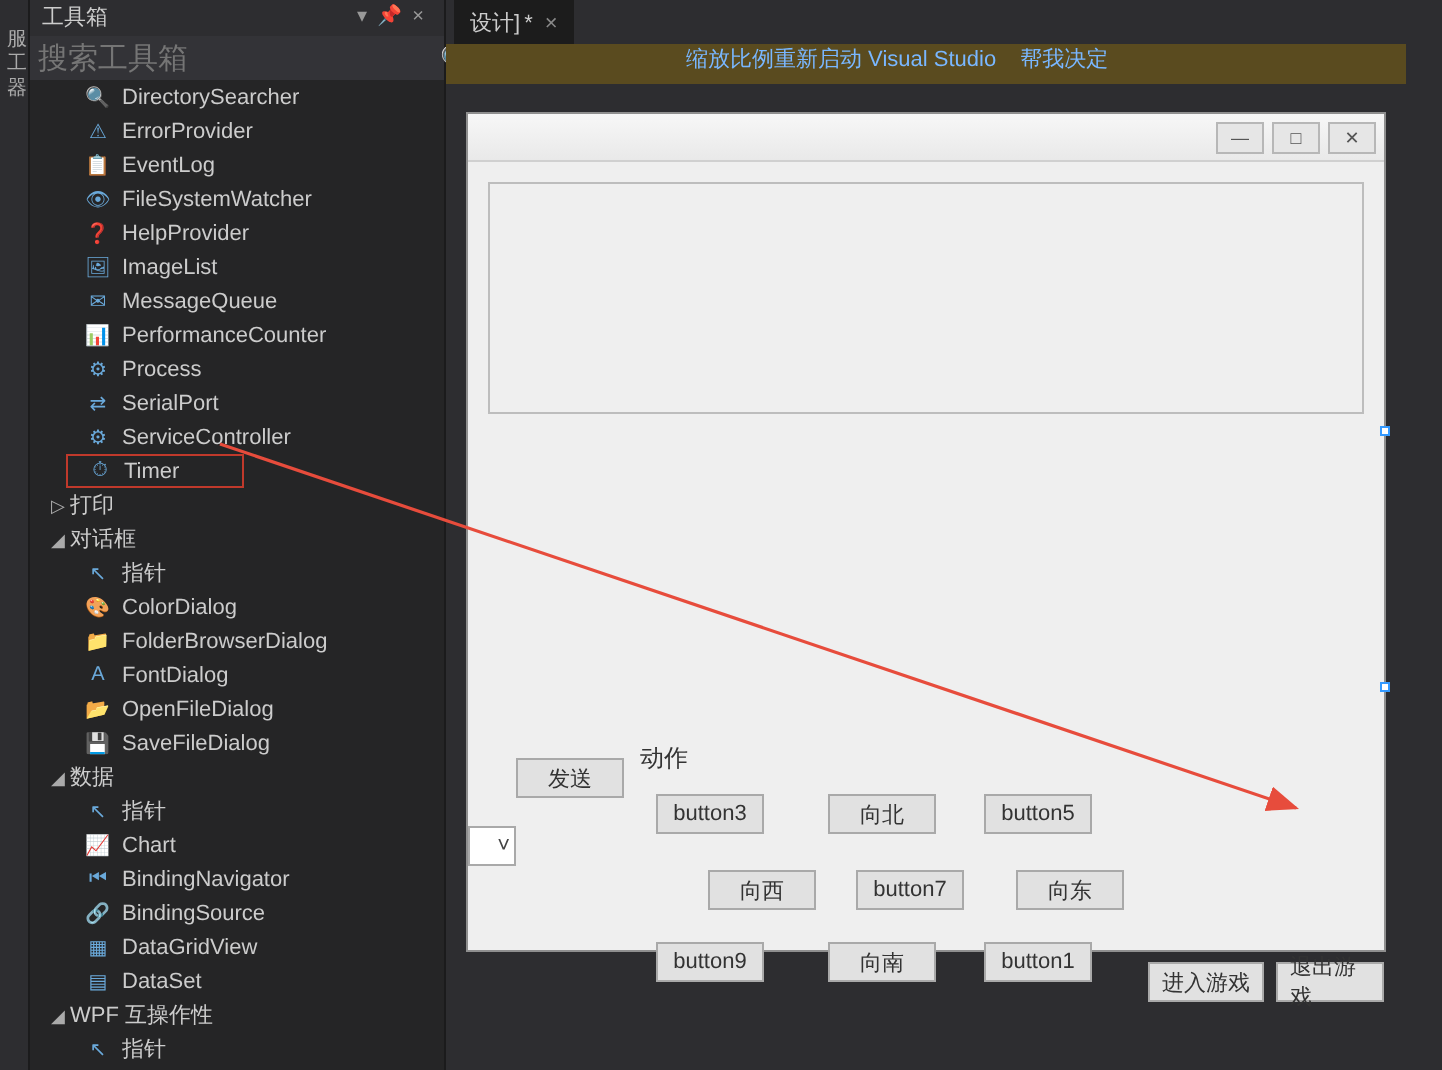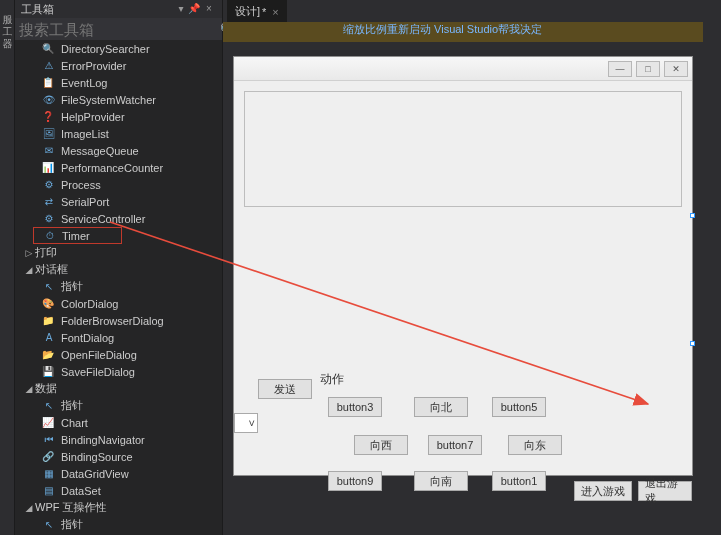--- a/index.html
+++ b/index.html
@@ -20,21 +20,21 @@
 .tb-cat .caret{width:12px;text-align:center;font-size:9px;color:#aaa;font-family:sans-serif}
 .tb-item .ico{width:16px;height:14px;margin-right:4px;display:flex;align-items:center;justify-content:center;font-size:10px;color:#6aa9da}
 .tb-item.highlight-box{border:1.5px solid #c0392b;margin-left:18px;margin-right:100px;padding-left:8px}
 .main{flex:1;display:flex;flex-direction:column;background:#2d2d30;position:relative}
 .tabbar{height:22px;display:flex;align-items:flex-end;padding-left:4px}
 .tab{height:22px;display:flex;align-items:center;padding:0 8px;background:#1c1c1c;color:#ccc;border-top:1px solid #1c1c1c;margin-right:2px}
 .tab .astr{margin-left:2px;color:#ccc}
 .tab .close{margin-left:6px;color:#888;font-size:11px}
 .infobar{height:20px;background:#5a4b1f;color:#e0d8b0;display:flex;align-items:flex-start;padding:0 10px;overflow:hidden;white-space:nowrap}
 .infobar .link{color:#79b7ff;margin-left:110px;cursor:pointer}
-.infobar .link2{color:#79b7ff;margin-left:0;cursor:pointer}
+.infobar .link2{color:#79b7ff;margin-left:12px;cursor:pointer}
 .designer-outer{flex:1;background:#2d2d30;padding:14px 10px 10px 10px;overflow:hidden}
 .form-window{width:460px;height:420px;background:#efefef;border:1px solid #8f8f8f;box-shadow:0 0 0 1px #d6d6d6 inset;position:relative}
 .form-titlebar{height:24px;background:linear-gradient(#f7f7f7,#e9e9e9);display:flex;align-items:center;border-bottom:1px solid #d0d0d0}
 .tb-spacer{flex:1}
 .winbtn{width:24px;height:16px;margin-right:4px;border:1px solid #b7b7b7;background:#e6e6e6;display:flex;align-items:center;justify-content:center;font-size:9px;color:#555;font-family:Arial}
 .form-body{position:relative;width:100%;height:calc(100% - 24px);background:#efefef}
 .groupbox{position:absolute;border:1px solid #bdbdbd;background:#efefef}
 .gb1{left:10px;top:10px;width:438px;height:116px}
 .btn{position:absolute;min-width:54px;height:20px;border:1px solid #a9a9a9;background:#e1e1e1;color:#333;display:flex;align-items:center;justify-content:center;padding:0 6px;cursor:default}
 .combo{position:absolute;width:24px;height:20px;border:1px solid #a9a9a9;background:#fff;display:flex;align-items:center;justify-content:flex-end;padding-right:2px;color:#444}

